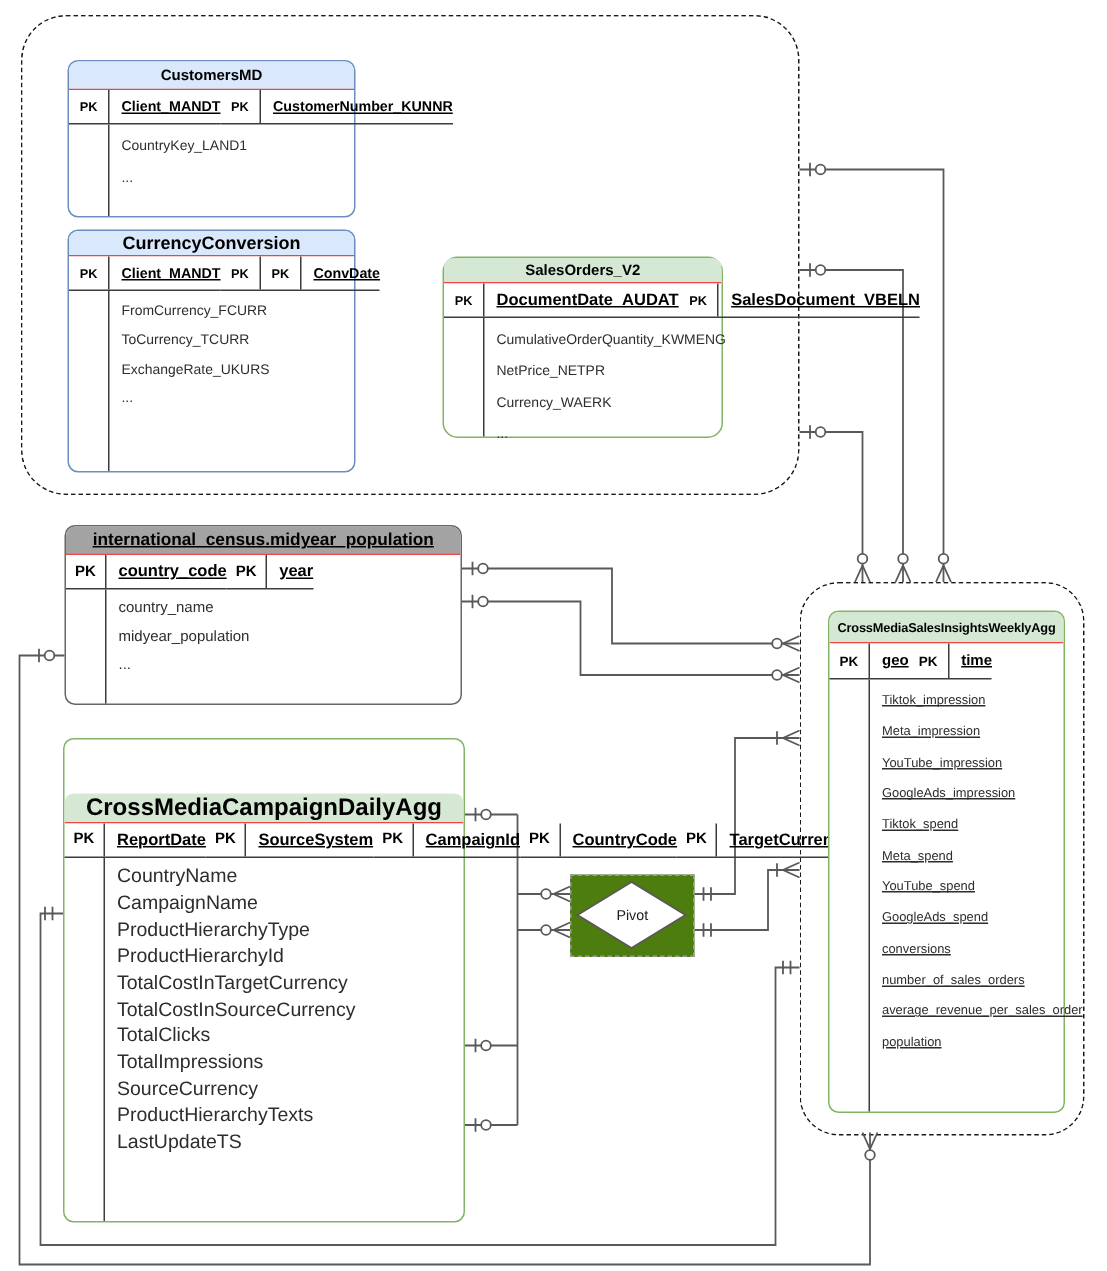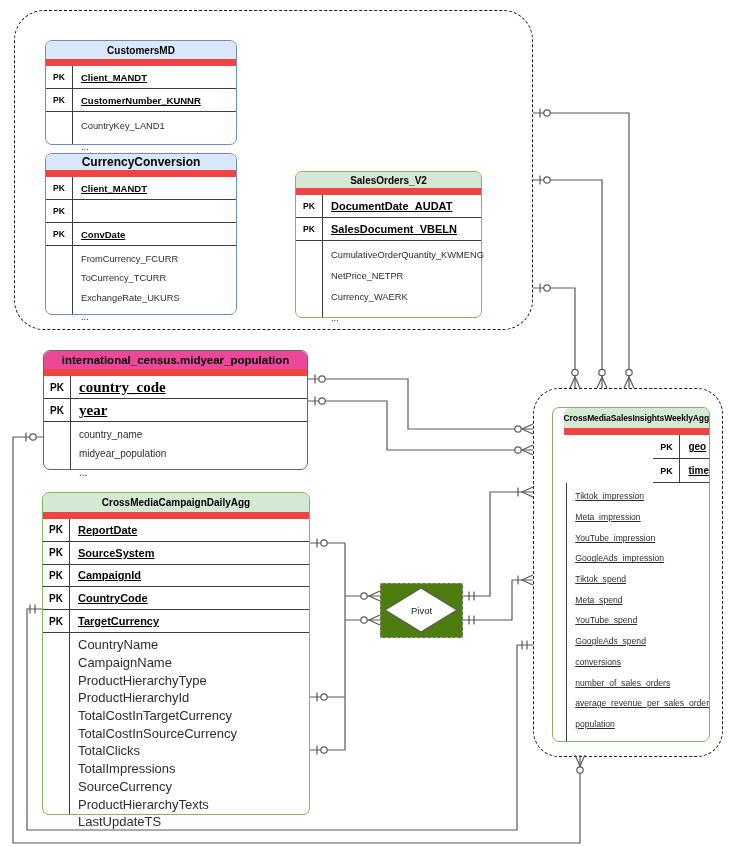--- a/index.html
+++ b/index.html
@@ -10,51 +10,51 @@
   .grp-top{left:14px;top:10px;width:517px;height:318px;border-radius:30px;}
   .grp-right{left:533px;top:388px;width:188px;height:367px;border-radius:26px;}
 
   
   svg.wires{position:absolute;left:0;top:0;z-index:1;}
 
   
   .tbl{position:absolute;z-index:2;background:#fff;border:1px solid #666;border-radius:7px;
        display:flex;flex-direction:column;box-sizing:border-box;color:#000;}
   .thead{flex:none;display:flex;align-items:center;justify-content:center;font-weight:700;
-         border-bottom:7px solid #ef4444;border-radius:6px 6px 0 0;white-space:nowrap;}
-  .pkrows{flex:none;display:flex;flex-direction:column;}
+         border-bottom:1px solid #ef4444;border-radius:6px 6px 0 0;white-space:nowrap;}
+  .pkrows{flex:none;display:flex;flex-direction:row;}
   .pkrow{display:flex;align-items:stretch;height:var(--pkh);border-bottom:1px solid #3d3d3d;flex:none;}
   .gut{width:26px;flex:none;border-right:1px solid #3d3d3d;display:flex;align-items:center;justify-content:center;font-weight:700;}
   .pkname{flex:1;display:flex;align-items:center;padding-left:8px;font-weight:700;text-decoration:underline;white-space:nowrap;}
   .tbody{flex:1;display:flex;min-height:0;}
   .gutcol{width:26px;flex:none;border-right:1px solid #3d3d3d;}
   .cols{flex:1;padding:3px 0 0 8px;}
   .colrow{height:var(--rowh);display:flex;align-items:center;white-space:nowrap;color:#2d2d2d;}
 
   .t0{left:45px;top:40px;width:192px;height:105px;border-color:#6c8ebf;--pkh:22px;--rowh:21px;}
   .t0 .thead{height:18px;background:#dae8fc;font-size:10px;}
   .t0 .pkname{font-size:9.5px;}.t0 .colrow{font-size:9.3px;}.t0 .gut{font-size:8.5px;}
 
   .t1{left:45px;top:153px;width:192px;height:162px;border-color:#6c8ebf;--pkh:22px;--rowh:19.5px;}
   .t1 .thead{height:16px;background:#dae8fc;font-size:12px;}
   .t1 .pkname{font-size:9.5px;}.t1 .colrow{font-size:9.3px;}.t1 .gut{font-size:8.5px;}
 
-  .t2{left:295px;top:171px;width:187px;height:147px;border-color:#82b366;--pkh:22px;--rowh:21px;}
+  .t2{left:295px;top:171px;width:187px;height:121px;border-color:#82b366;border-radius:10px;--pkh:22px;--rowh:21px;}
   .t2 .thead{height:16px;background:#d5e8d4;font-size:10px;}
   .t2 .pkname{font-size:11px;}.t2 .colrow{font-size:9.3px;}.t2 .gut{font-size:8.5px;}
 
   .t3{left:43px;top:350px;width:265px;height:120px;border-color:#666666;--pkh:22px;--rowh:19px;}
-  .t3 .thead{height:18px;background:#ec4899;font-size:11.5px;}
-  .t3 .pkname{font-size:15px;font-family:Liberation Serif, serif;}.t3 .colrow{font-size:10px;}.t3 .gut{font-size:10px;}
+  .t3 .thead{height:18px;background:#a3a3a3;font-size:11.5px;text-decoration:underline;}
+  .t3 .pkname{font-size:11px;}.t3 .colrow{font-size:10px;}.t3 .gut{font-size:10px;}
 
   .t4{left:42px;top:492px;width:268px;height:323px;border-color:#82b366;--pkh:21.8px;--rowh:17.7px;}
-  .t4 .thead{height:19px;background:#d5e8d4;font-size:10px;}
+  .t4 .thead{height:19px;background:#d5e8d4;font-size:16px;margin-top:36px;}
   .t4 .pkname{font-size:11px;}.t4 .colrow{font-size:13px;}.t4 .gut{font-size:10px;}
 
-  .t5{left:552px;top:407px;width:158px;height:335px;border-color:#82b366;align-items:flex-end;--pkh:23px;--rowh:20.7px;}
+  .t5{left:552px;top:407px;width:158px;height:335px;border-color:#82b366;--pkh:23px;--rowh:20.7px;}
   .t5 .thead{height:20px;background:#d5e8d4;font-size:8.5px;letter-spacing:-0.1px;}
   .t5 .pkname{font-size:10px;}.t5 .colrow{font-size:8.6px;text-decoration:underline;}.t5 .gut{font-size:9px;}
 
   
   .pivot{position:absolute;left:380px;top:583px;width:83px;height:55px;border:1.5px dashed #9a9a9a;
          background:#4d7c0f;z-index:2;box-sizing:border-box;}
   .pivot svg{position:absolute;left:0;top:0;}
   .pivot-label{position:absolute;left:0;top:0;width:100%;height:100%;display:flex;align-items:center;
          justify-content:center;font-size:9.5px;color:#1a1a1a;}
 </style>

